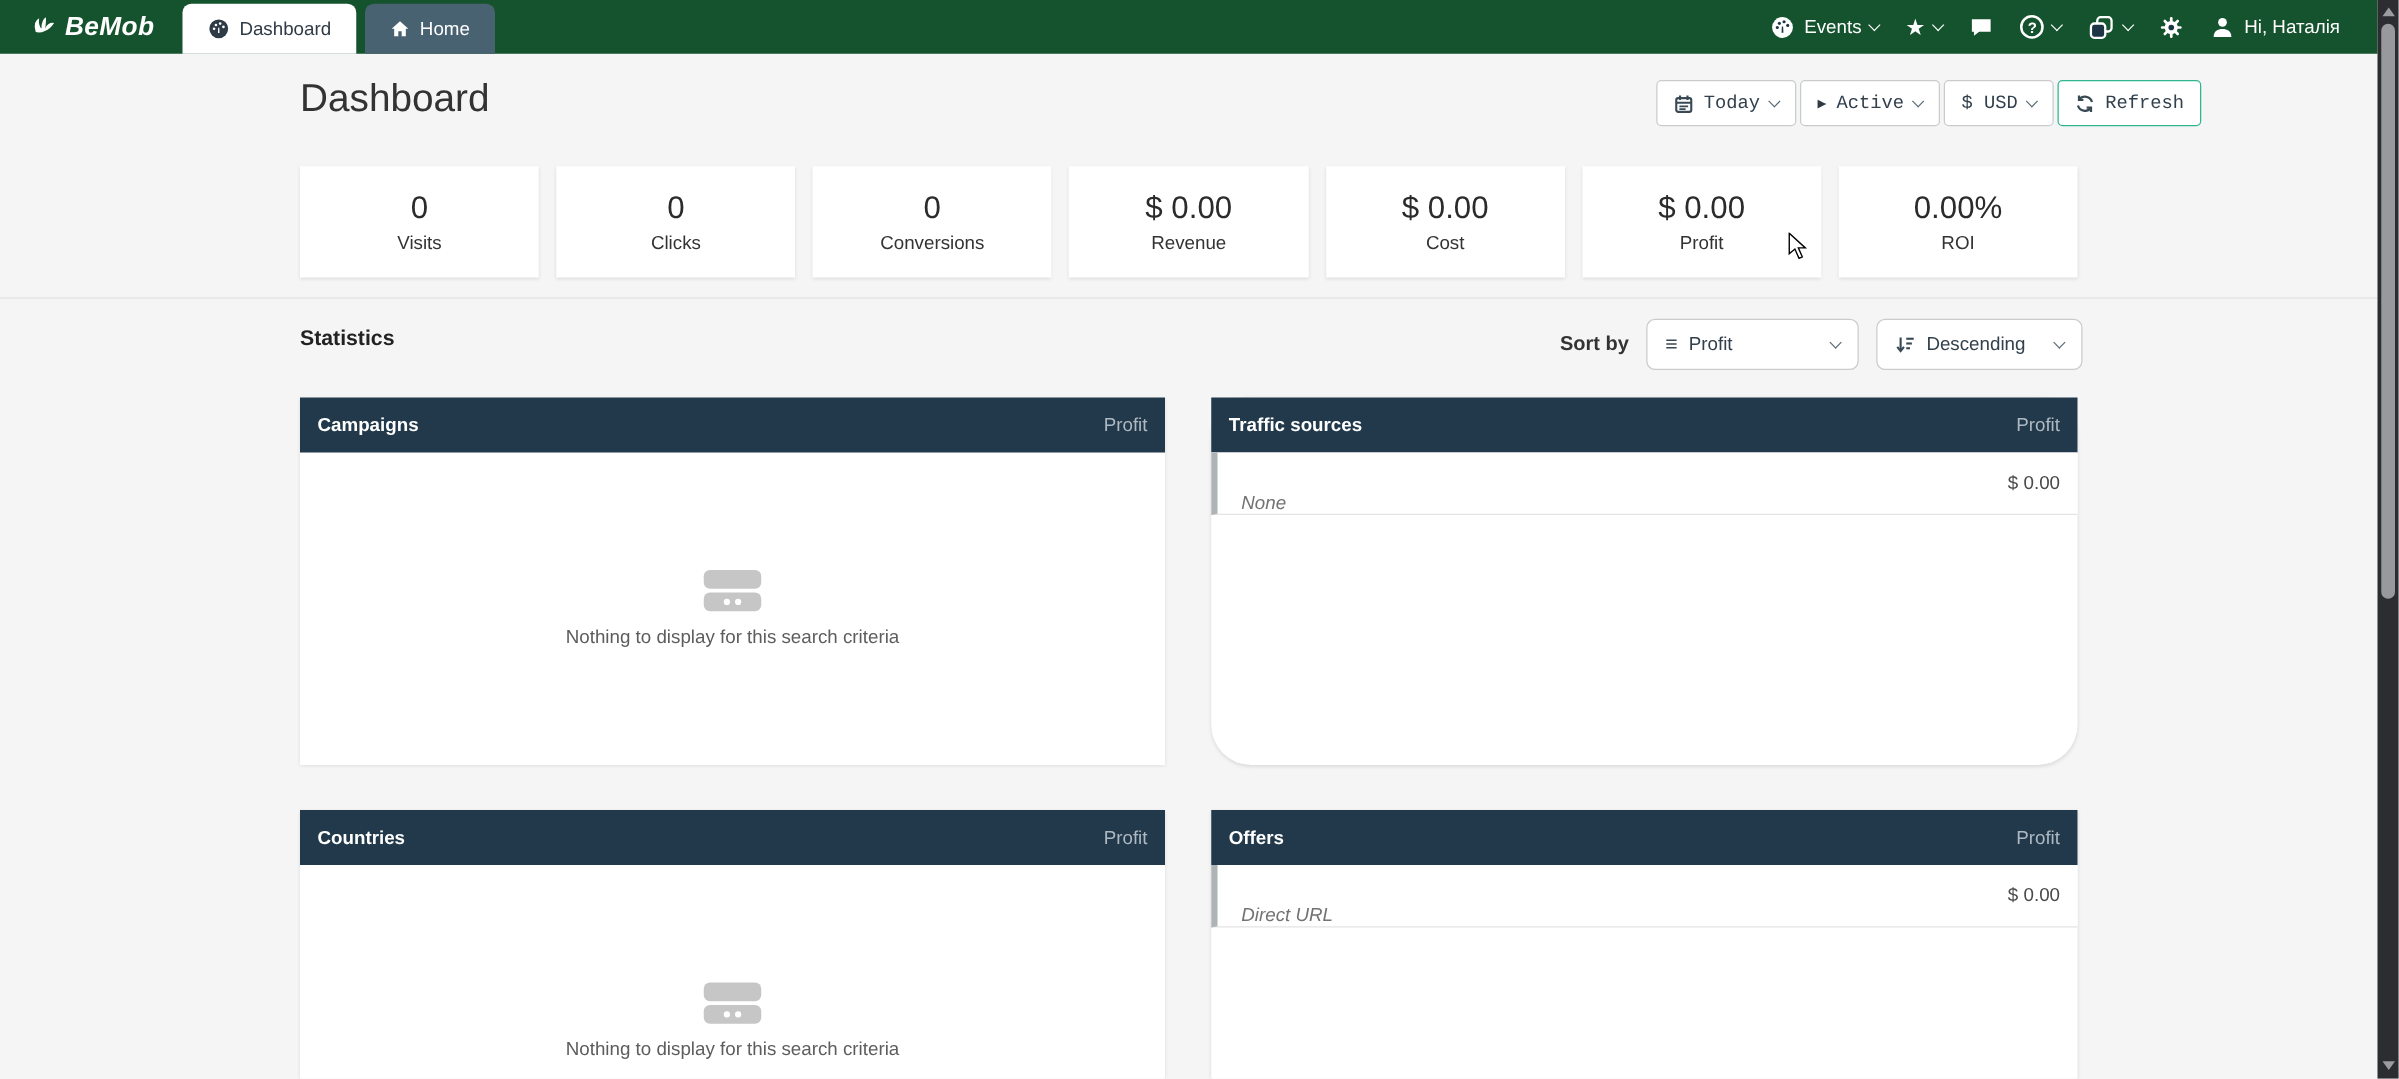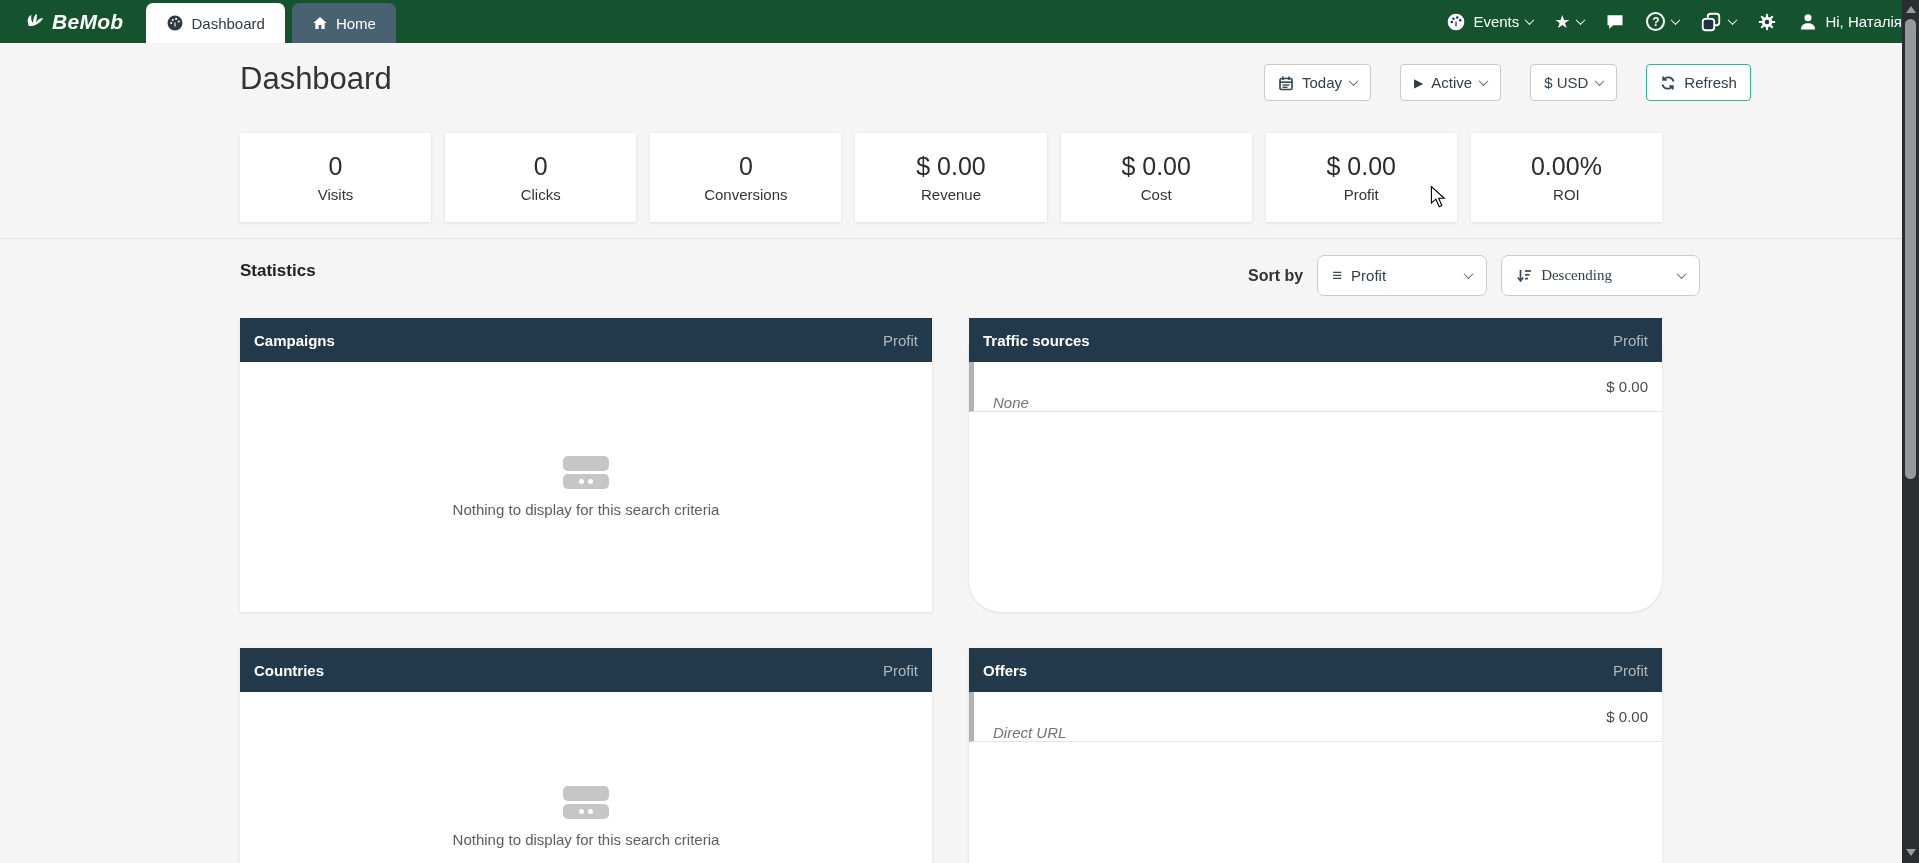--- a/index.html
+++ b/index.html
@@ -6,48 +6,48 @@
   html,body { width:1919px; height:863px; overflow:hidden; }
   body { font-family:"Liberation Sans", sans-serif; background:#f5f5f6; position:relative; color:#333; }
 
   
   .topbar { position:absolute; top:0; left:0; width:1902px; height:43px; background:#14532d; display:flex; align-items:stretch; z-index:5; }
   .brand { display:flex; align-items:center; gap:6px; padding:0 22px 0 24px; color:#fff; }
   .brand-name { font-size:21px; font-weight:bold; font-style:italic; letter-spacing:.3px; }
   .tab { display:flex; align-items:center; gap:8px; padding:0 20px; margin-top:3px; border-radius:7px 7px 0 0; font-size:15px; cursor:pointer; }
   .tab.active { background:#fff; color:#2e3a45; font-weight:400; }
   .tab.inactive { background:#486271; color:#fff; margin-left:7px; }
-  .topbar-right { margin-left:auto; display:flex; align-items:center; gap:21px; color:#fff; font-size:15px; }
+  .topbar-right { margin-left:auto; display:flex; align-items:center; gap:21px; padding-right:30px; color:#fff; font-size:15px; }
   .tb-item { display:flex; align-items:center; gap:7px; cursor:pointer; white-space:nowrap; }
   .chev { display:inline-block; width:7px; height:7px; border-right:1.6px solid currentColor; border-bottom:1.6px solid currentColor; transform:rotate(45deg) translate(-1px,-1px); }
   .star-glyph { font-size:18px; line-height:1; }
   .help-circle { width:19px; height:19px; border:2px solid #fff; border-radius:50%; display:flex; align-items:center; justify-content:center; font-size:12px; font-weight:bold; }
 
   
   .content { position:absolute; top:43px; left:0; width:1902px; height:820px; background:#f5f5f6; overflow:hidden; }
   .page-title { position:absolute; left:240px; top:18px; font-size:31px; font-weight:400; color:#333; }
 
-  .toolbar { position:absolute; top:21px; left:1264px; display:flex; gap:29px; }
+  .toolbar { position:absolute; top:21px; left:1325px; display:flex; gap:3px;font-family:Liberation Mono, monospace; }
   .btn { height:37px; display:flex; align-items:center; gap:8px; background:#fff; border:1px solid #c9cccd; border-radius:4px; padding:0 13px; font-size:15px; color:#31404c; cursor:pointer; }
   .btn.refresh { border-color:#2fb68f; }
 
   .kpi-row { position:absolute; left:240px; top:90px; width:1422px; display:flex; gap:14px; }
   .kpi-card { flex:1; height:89px; background:#fff; box-shadow:0 1px 3px rgba(0,0,0,.10); display:flex; flex-direction:column; align-items:center; justify-content:center; gap:5px; }
   .kpi-value { font-size:25px; color:#2b2b2b; }
   .kpi-label { font-size:15px; color:#333; }
 
   .divider { position:absolute; left:0; top:195px; width:1902px; border-top:1px solid #e2e2e2; }
 
   .stats-title { position:absolute; left:240px; top:218px; font-size:17px; font-weight:bold; color:#222; }
   .sort-row { position:absolute; top:212px; left:1248px; display:flex; align-items:center; gap:14px; }
   .sort-label { font-size:16px; font-weight:bold; color:#333; }
   .select { height:41px; background:#fff; border:1px solid #c9cccd; border-radius:7px; display:flex; align-items:center; gap:9px; padding:0 14px; font-size:15px; color:#31404c; cursor:pointer; }
   .select .chev { border-color:#5a6a74; margin-left:auto; }
   .select.field { width:170px; }
-  .select.direction { width:199px;font-family:Liberation Serif, serif; }
+  .select.direction { width:165px; }
   .hamburger { font-size:17px; color:#3a4a55; }
 
   .panel { position:absolute; background:#fff; box-shadow:0 1px 3px rgba(0,0,0,.10); }
   .panel-header { height:44px; background:#21394a; display:flex; align-items:center; justify-content:space-between; padding:12px 14px; }
   .panel-title { color:#fff; font-size:15px; font-weight:bold; }
   .panel-col { color:#aeb8c1; font-size:15px; }
   .panel-body { height:250px; display:flex; flex-direction:column; align-items:center; justify-content:center; gap:12px; }
   .empty-text { font-size:15px; color:#5d5d5d; }
   .db-icon { width:46px; display:flex; flex-direction:column; gap:3px; }
   .db-bar { height:15px; background:#c6c6c6; border-radius:5px; }

